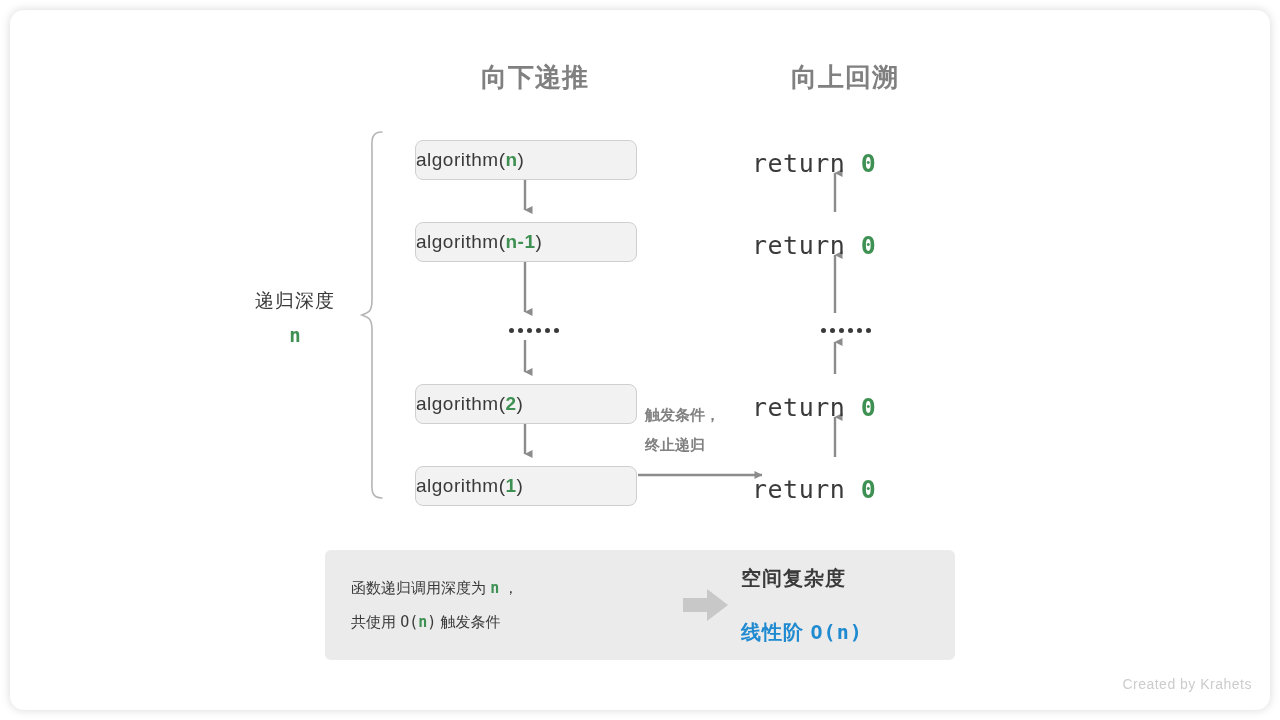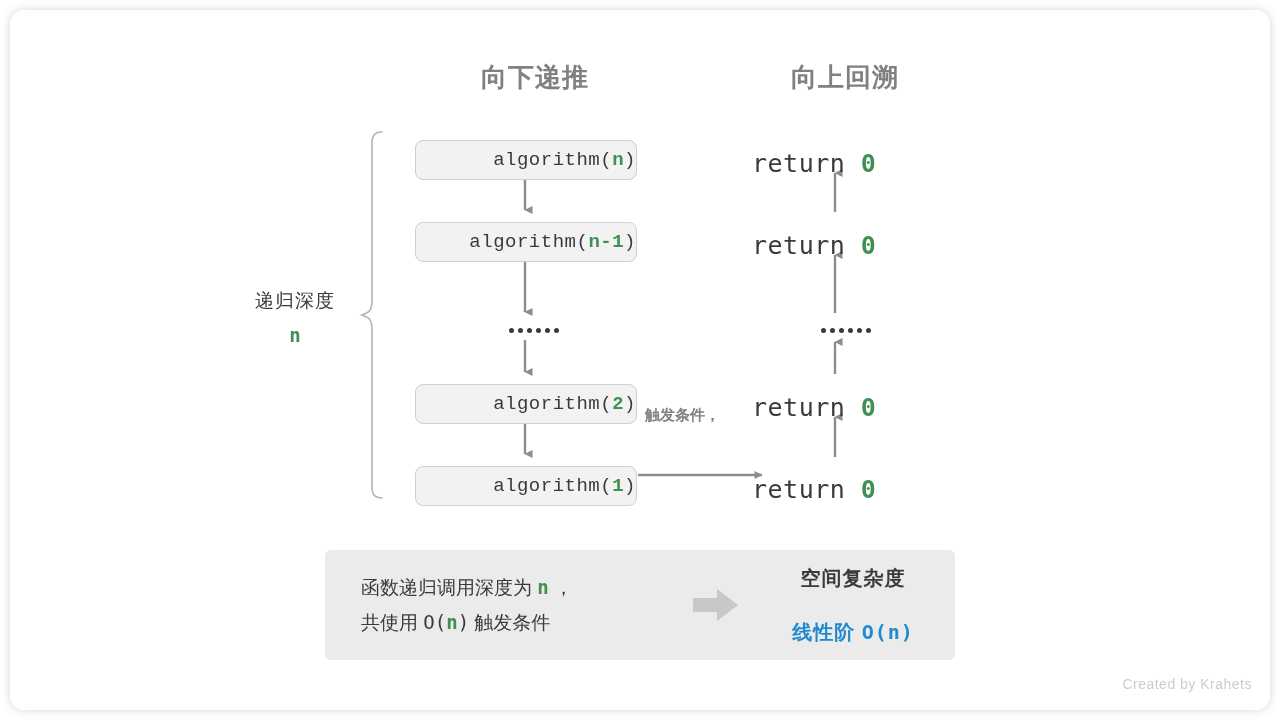--- a/index.html
+++ b/index.html
@@ -42,22 +42,22 @@
   .call-box {
     position: absolute;
     left: 405px;
     width: 220px;
     height: 38px;
     background: #f2f2f2;
     border: 1px solid #cfcfcf;
     border-radius: 8px;
     display: flex;
     align-items: center;
-    justify-content: flex-end;
-    font-family: Liberation Mono, monospace;
+    justify-content: flex-start;
+    font-family: Liberation Sans, sans-serif;
     font-size: 19px;
     color: #3a3a3a;
     letter-spacing: 0.5px;
   }
   .call-box .arg { color: #3f9153; font-weight: bold; }
 
   
   .ret-label {
     position: absolute;
     left: 742px;
@@ -137,40 +137,39 @@
     top: 540px;
     width: 630px;
     height: 110px;
     background: #ebebeb;
     border-radius: 6px;
     display: flex;
     align-items: center;
   }
   #summary-left {
     width: 320px;
-    padding-left: 36px;
-    font-size: 19px;
+    padding-left: 26px;
+    font-size: 15px;
     color: #3a3a3a;
     line-height: 34px;
   }
   #summary-left .mono {
     font-family: "DejaVu Sans Mono", "Liberation Mono", monospace;
   }
   #summary-left .g { color: #3f9153; font-weight: bold;
     font-family: "DejaVu Sans Mono", "Liberation Mono", monospace; }
 
   #summary-arrow {
     width: 70px;
     display: flex;
     align-items: center;
     justify-content: center;
   }
   #summary-right {
     flex: 1;
-    text-align: center;
     line-height: 34px;
   }
   #summary-right .title {
     display: block;
     font-size: 20px;
     font-weight: bold;
     color: #3a3a3a;
     letter-spacing: 1px;
   }
   #summary-right .value {
@@ -290,20 +289,21 @@
       <span></span>
       <span></span>
       <span></span>
       <span></span>
       <span></span>
       <span></span>
     </div>
 
   <div id="trigger-note">
     <div>触发条件，</div>
+    <div>终止递归</div>
   </div>
 
   <div id="summary-panel">
     <div id="summary-left">
       <div><span>函数递归调用深度为 </span><span class="g">n</span><span> ，</span></div>
       <div><span>共使用 </span><span class="mono">O(</span><span class="g">n</span><span class="mono">)</span><span> 触发条件</span></div>
     </div>
 
     <div id="summary-arrow">
       <svg width="46" height="34" viewBox="0 0 46 34" xmlns="http://www.w3.org/2000/svg">

